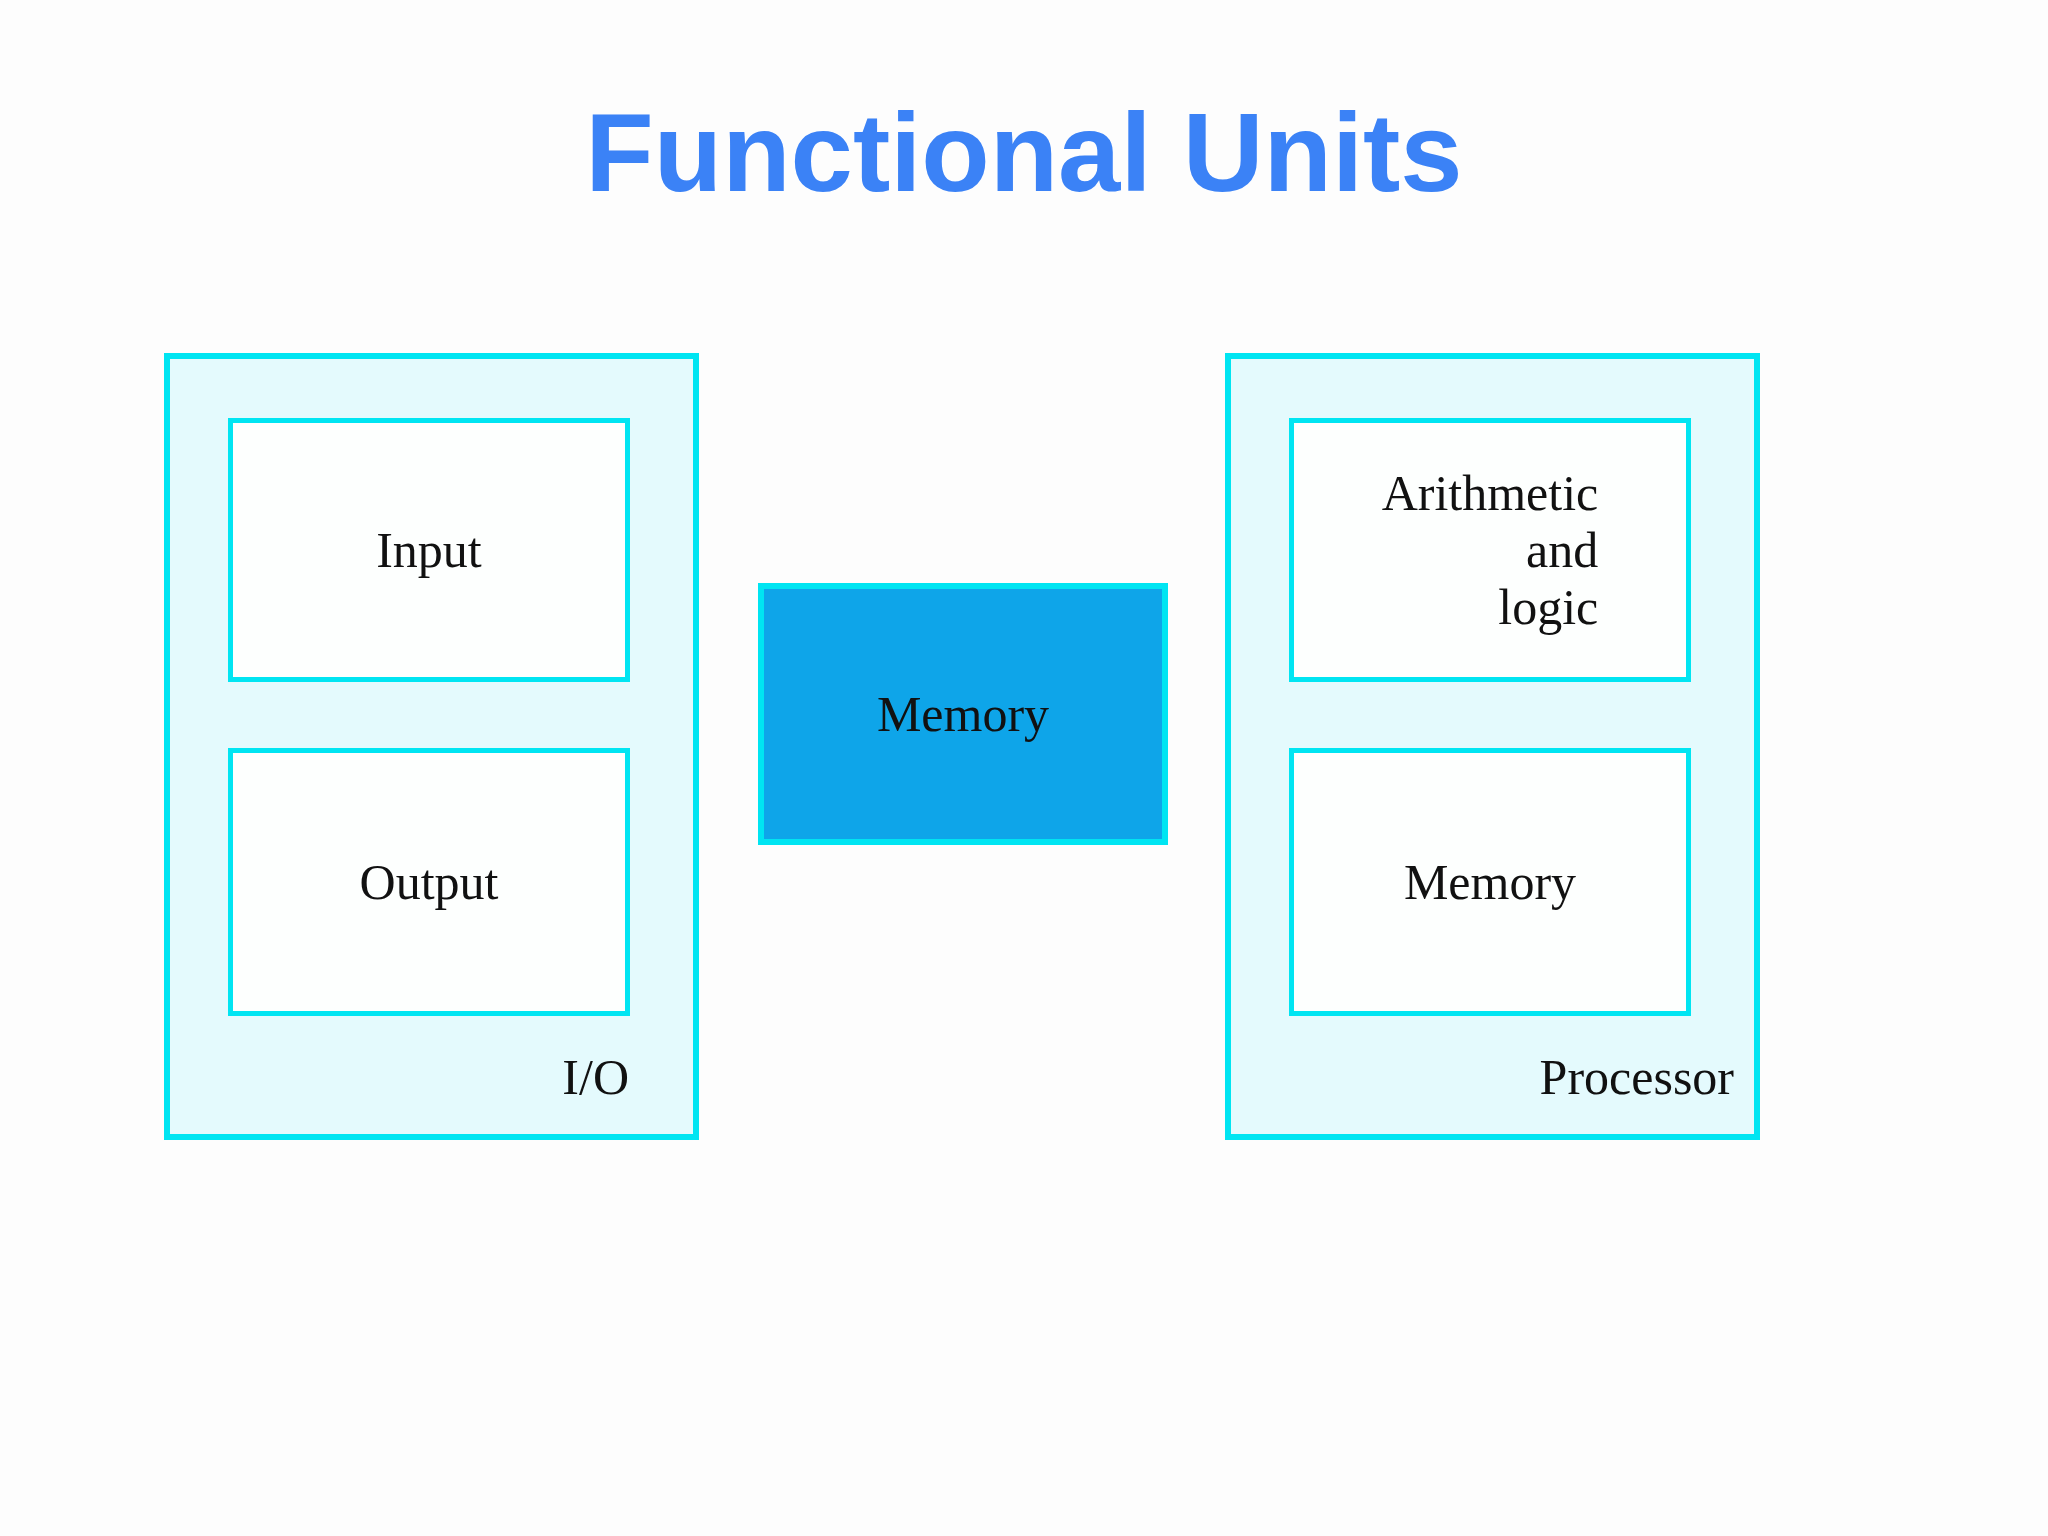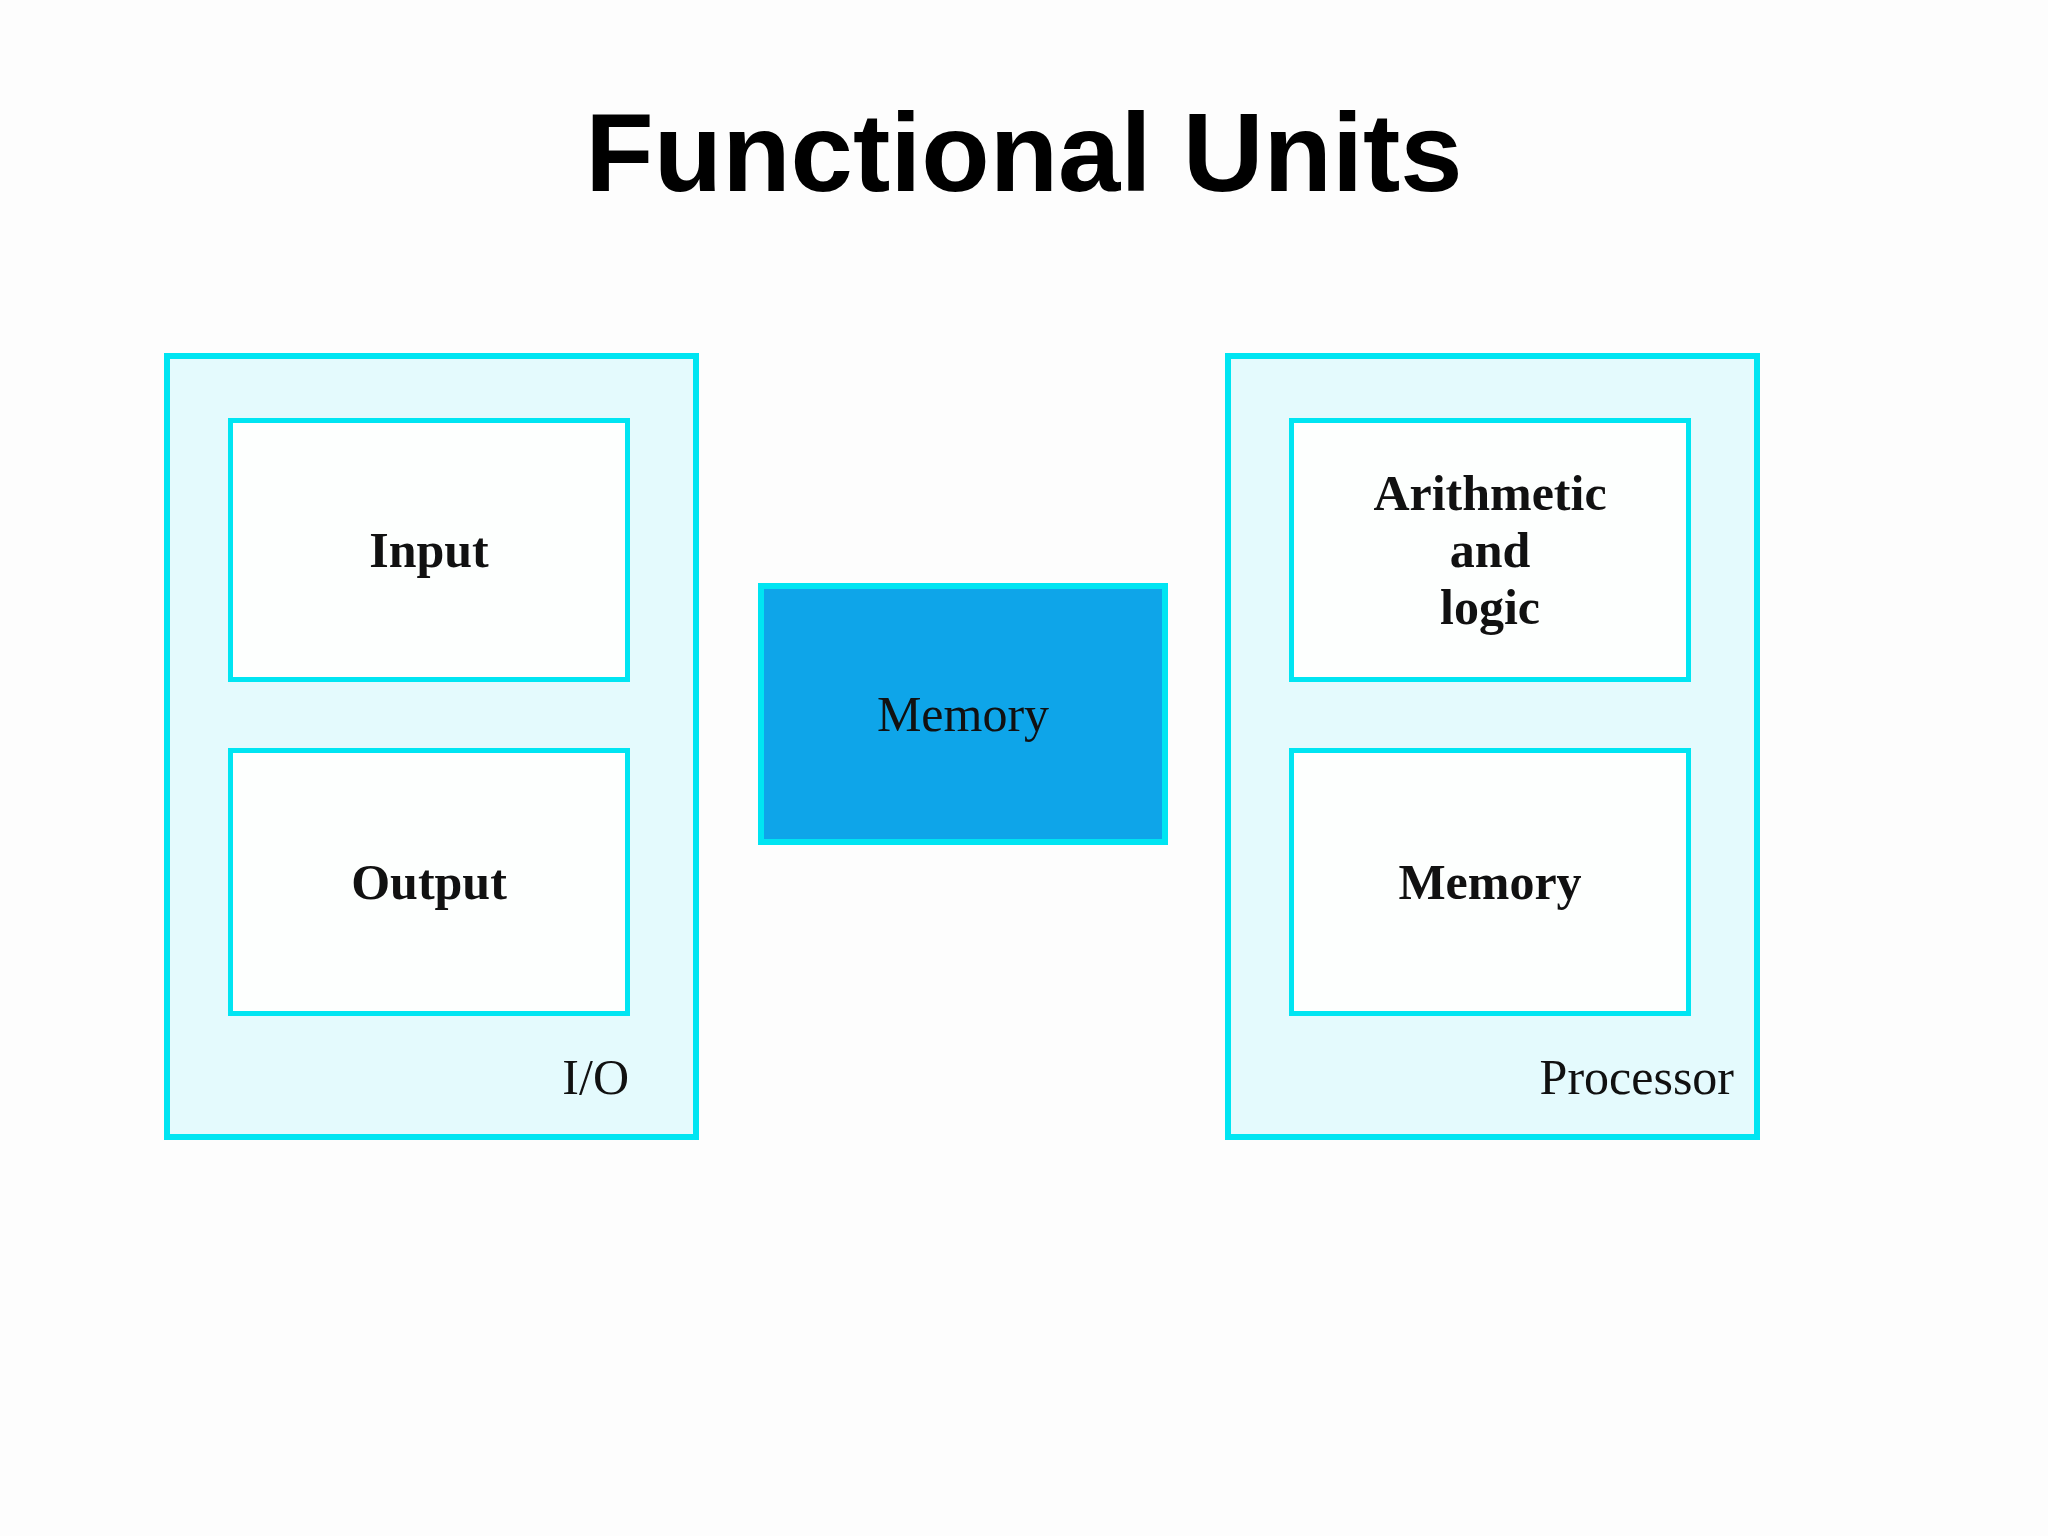--- a/index.html
+++ b/index.html
@@ -20,45 +20,44 @@
     position: absolute;
     top: 88px;
     left: 0;
     width: 2048px;
     margin: 0;
     text-align: center;
     font-family: "Liberation Sans", sans-serif;
     font-weight: bold;
     font-size: 112px;
     letter-spacing: 0px;
-    color: #000000;
+    color: #3b82f6;
   }
   .unit {
     position: absolute;
     width: 535px;
     height: 787px;
     background: #e4fafd;
     border: 6px solid #00e5f2;
     box-sizing: border-box;
   }
   .unit.io { left: 164px; top: 353px; }
   .unit.processor { left: 1225px; top: 353px; }
   .inner-box {
     position: absolute;
     width: 402px;
     background: #fdfffe;
     border: 5px solid #00e5f2;
     box-sizing: border-box;
     display: flex;
     align-items: center;
     justify-content: center;
-    text-align: center;
+    text-align: right;
     font-size: 50px;
     line-height: 1.14;
-    font-weight: bold;
   }
   .unit .inner-box { left: 58px; }
   .inner-box.row-top { top: 59px; height: 264px; }
   .inner-box.row-bottom { top: 389px; height: 268px; }
   .multiline { white-space: pre-line; }
   .unit-label {
     position: absolute;
     bottom: 28px;
     font-size: 50px;
     text-align: right;

